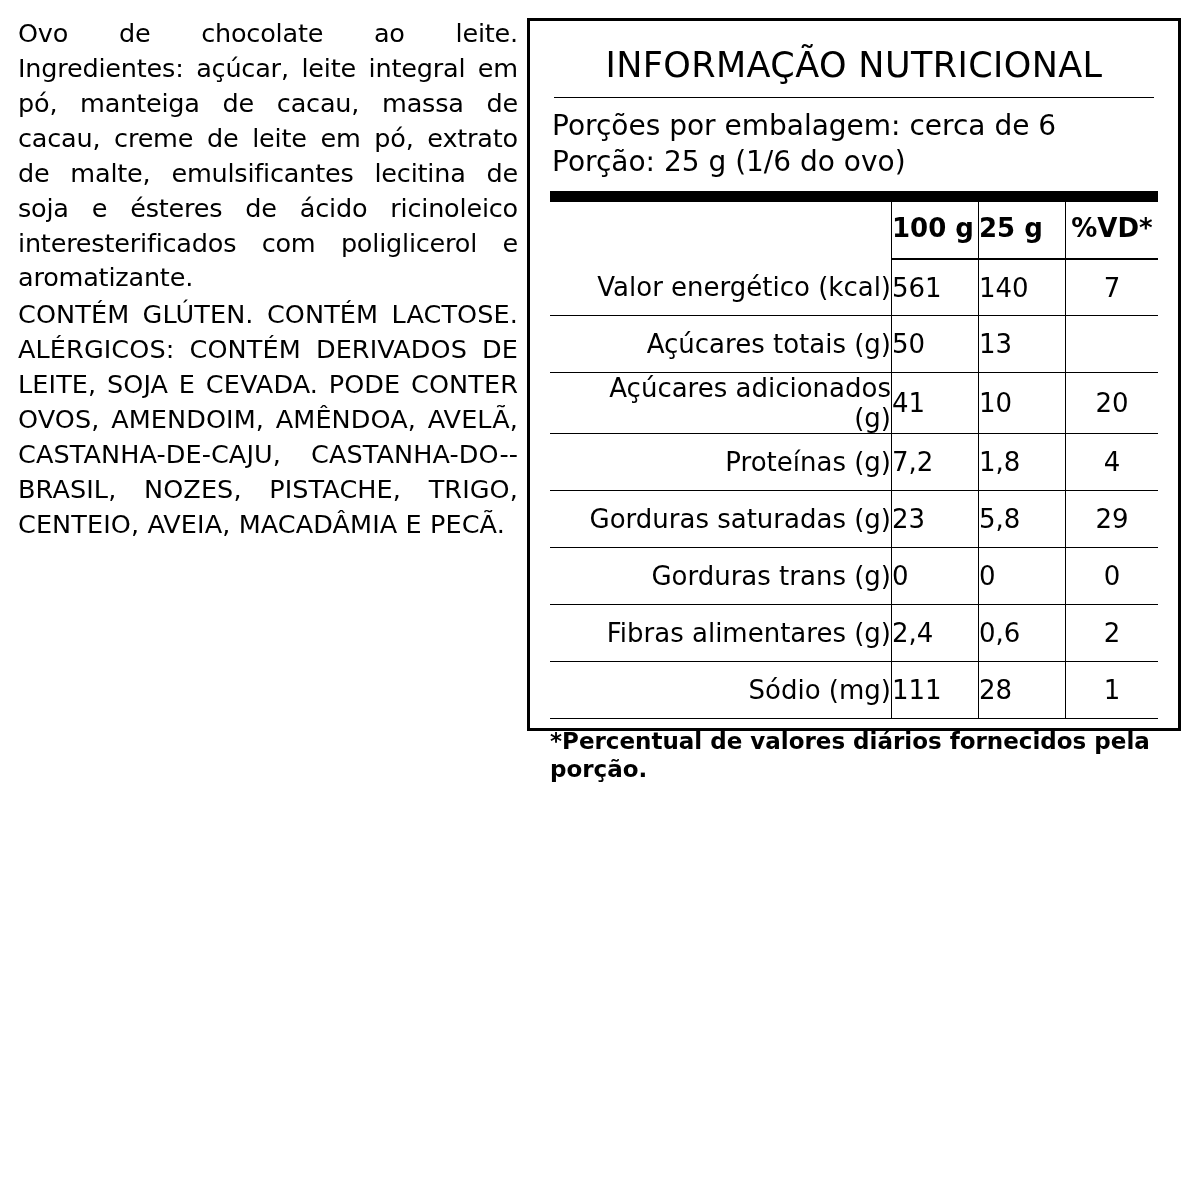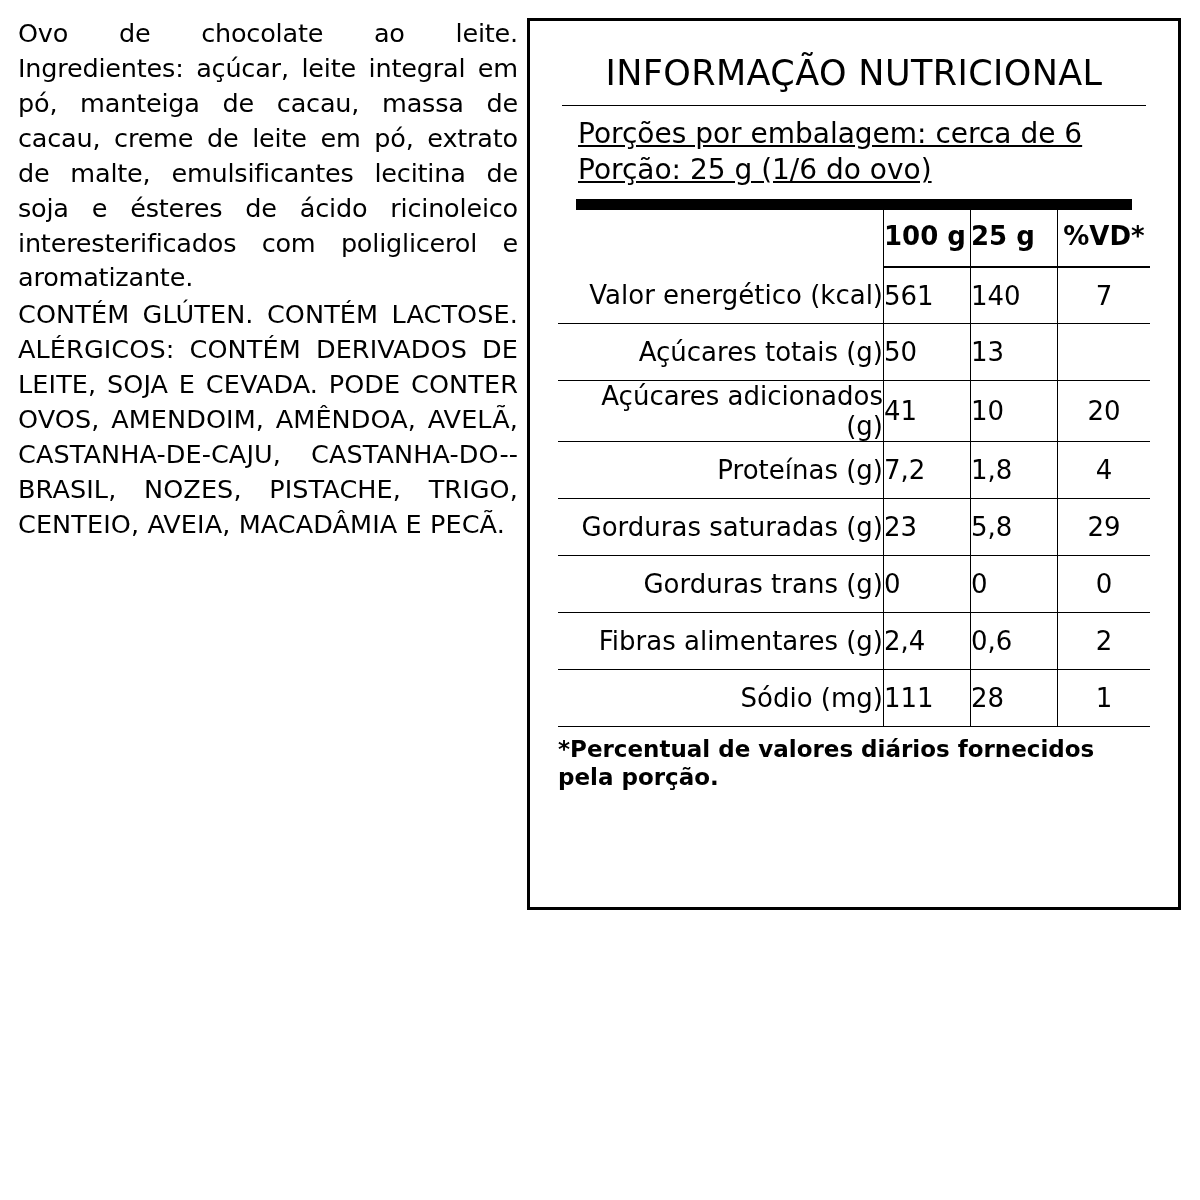--- a/index.html
+++ b/index.html
@@ -47,44 +47,43 @@
     text-align: justify;
     letter-spacing: 0.1px;
   }
 
   
   .nutri-box {
     position: absolute;
     left: 527px;
     top: 18px;
     width: 654px;
-    height: 892px;
+    height: 713px;
     border: 3px solid #000;
     box-sizing: border-box;
     background: #fff;
-    padding: 14px;
+    padding: 6px;
   }
 
   .nutri-title {
     text-align: center;
     font-size: 35px;
     letter-spacing: 0.4px;
     padding: 18px 0 12px 0;
     margin: 0 18px;
     border-bottom: 1.6px solid #000;
     font-weight: 400;
   }
 
   .servings {
-    margin: 0 32px;
+    margin: 0 14px;
     padding: 10px 0 10px 2px;
     font-size: 28px;
     line-height: 1.30;
     border-bottom: 11px solid #000;
-    text-decoration: underline;
   }
   .servings div { white-space: nowrap; }
 
   table.nutri {
     width: calc(100% - 28px);
     margin: 0 14px;
     border-collapse: collapse;
     font-size: 26px;
   }
   table.nutri th, table.nutri td {

